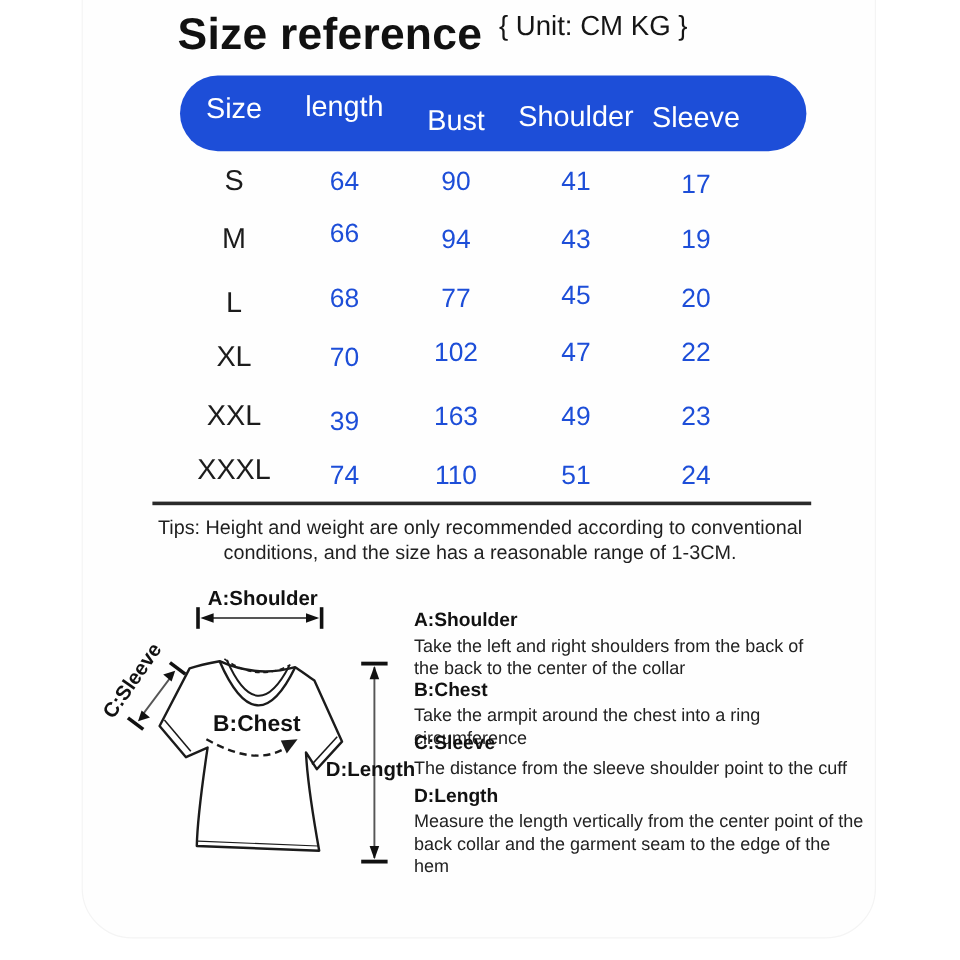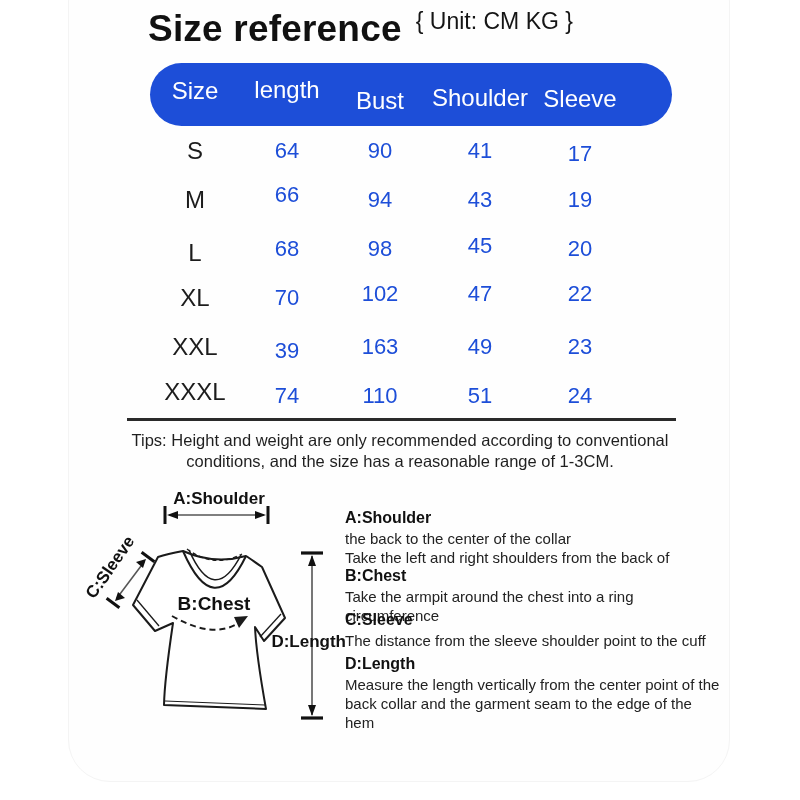--- a/index.html
+++ b/index.html
@@ -83,21 +83,21 @@
   <div class="trow">
     <span class="cell-size">M</span>
     <span class="cell-num u5">66</span>
     <span class="cell-num">94</span>
     <span class="cell-num">43</span>
     <span class="cell-num">19</span>
   </div>
   <div class="trow">
     <span class="cell-size d4">L</span>
     <span class="cell-num">68</span>
-    <span class="cell-num">98</span>
+    <span class="cell-num">77</span>
     <span class="cell-num u3">45</span>
     <span class="cell-num">20</span>
   </div>
   <div class="trow">
     <span class="cell-size">XL</span>
     <span class="cell-num">70</span>
     <span class="cell-num u4">102</span>
     <span class="cell-num u4">47</span>
     <span class="cell-num u4">22</span>
   </div>
@@ -163,22 +163,22 @@
   </svg>
   <div class="lbl lbl-a">A:Shoulder</div>
   <div class="lbl lbl-b">B:Chest</div>
   <div class="lbl lbl-c">C:Sleeve</div>
   <div class="lbl lbl-d">D:Length</div>
 </div>
 
 <div class="defs">
   <div class="def def-a">
     <div class="def-term">A:Shoulder</div>
+    <div class="def-line">Take the left and right shoulders from the back of</div>
     <div class="def-line">the back to the center of the collar</div>
-    <div class="def-line">Take the left and right shoulders from the back of</div>
   </div>
   <div class="def def-b">
     <div class="def-term">B:Chest</div>
     <div class="def-line">Take the armpit around the chest into a ring circumference</div>
   </div>
   <div class="def def-c">
     <div class="def-term">C:Sleeve</div>
     <div class="def-line">The distance from the sleeve shoulder point to the cuff</div>
   </div>
   <div class="def def-d">

